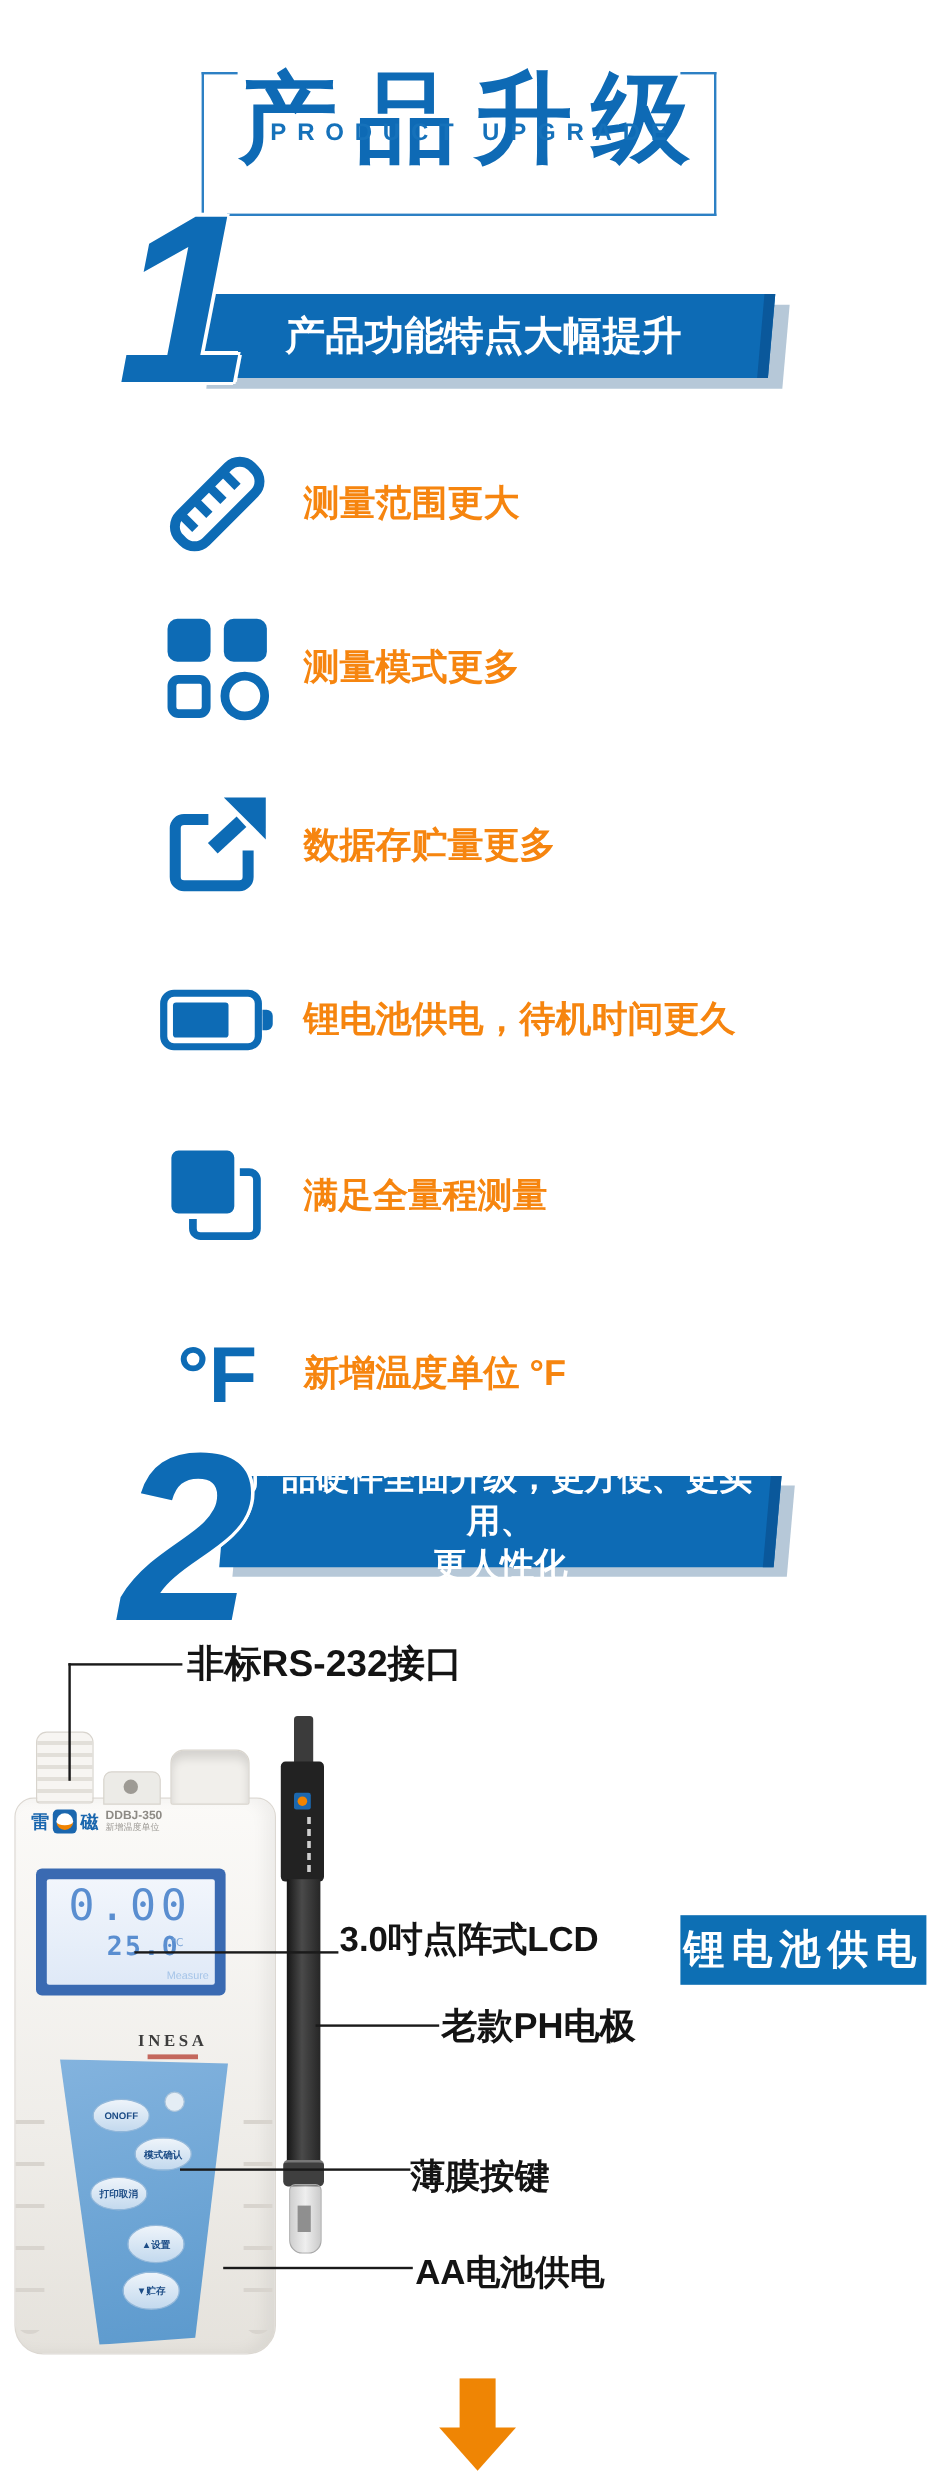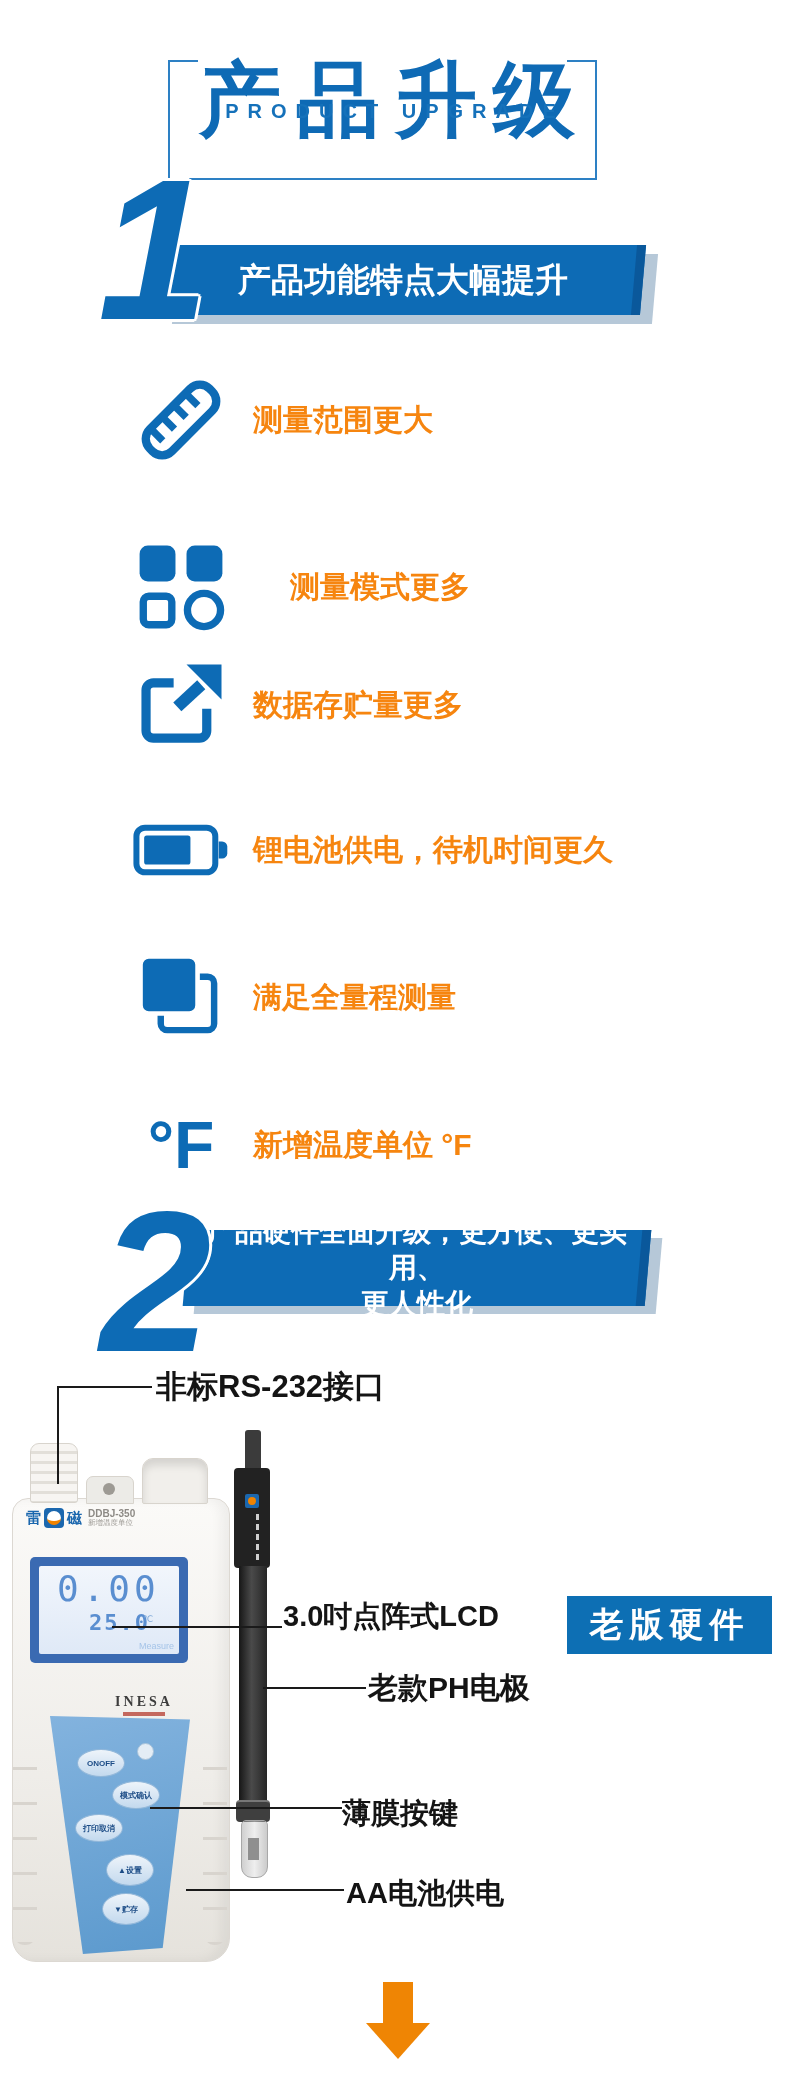--- a/index.html
+++ b/index.html
@@ -33,21 +33,21 @@
   #banner2{left:186px;top:1230px;width:462px;height:76px;display:flex;align-items:center;}
   #banner2 .btxt{font-size:28px;line-height:36px;}
   #banner2-sh{left:197px;top:1238px;width:462px;height:76px;}
 
   
   .feature{position:absolute;left:133px;height:110px;display:flex;align-items:center;}
   .ficon{width:96px;flex:0 0 96px;display:flex;align-items:center;justify-content:center;}
   .ficon svg{display:block;}
   .ftext{margin-left:24px;font-size:30px;font-weight:600;color:#f6850f;line-height:40px;white-space:nowrap;}
   .fahrenheit{font-size:66px;font-weight:bold;color:#0d6bb5;line-height:1;}
-  #f1{top:365px;} #f2{top:532px;gap:37px;} #f3{top:650px;} #f4{top:795px;} #f5{top:942px;} #f6{top:1090px;}
+  #f1{top:365px;} #f2{top:502px;} #f3{top:650px;} #f4{top:795px;} #f5{top:942px;} #f6{top:1090px;}
 
   
   .callout{position:absolute;color:#141414;font-weight:600;white-space:nowrap;z-index:9;}
   #c0{left:156px;top:1366px;font-size:31px;}
   #c1{left:283px;top:1597px;font-size:29px;}
   #c2{left:368px;top:1668px;font-size:30px;}
   #c3{left:342px;top:1794px;font-size:29px;}
   #c4{left:346px;top:1874px;font-size:29px;}
   .cline{position:absolute;background:#1a1a1a;z-index:8;}
 
@@ -229,21 +229,21 @@
   <div class="callout" id="c3">薄膜按键</div>
   <div class="callout" id="c4">AA电池供电</div>
 
   <div class="cline" style="left:57px;top:1386px;width:95px;height:2px;"></div>
   <div class="cline" style="left:57px;top:1386px;width:2px;height:98px;"></div>
   <div class="cline" style="left:112px;top:1626px;width:170px;height:2px;"></div>
   <div class="cline" style="left:263px;top:1687px;width:103px;height:2px;"></div>
   <div class="cline" style="left:150px;top:1807px;width:192px;height:2px;"></div>
   <div class="cline" style="left:186px;top:1889px;width:158px;height:2px;"></div>
 
-  <div class="version-tag">老版硬件</div>
+  <div class="version-tag">锂电池供电</div>
 
   <div class="cap dev" id="capL"></div>
   <div class="cap dev" id="capM"></div>
   <div class="cap dev" id="capR"></div>
   <div class="dev-body"></div>
 
   <div class="brand-row">
     <span class="brand-ch">雷</span>
     <span class="brand-logo"></span>
     <span class="brand-ch">磁</span>

